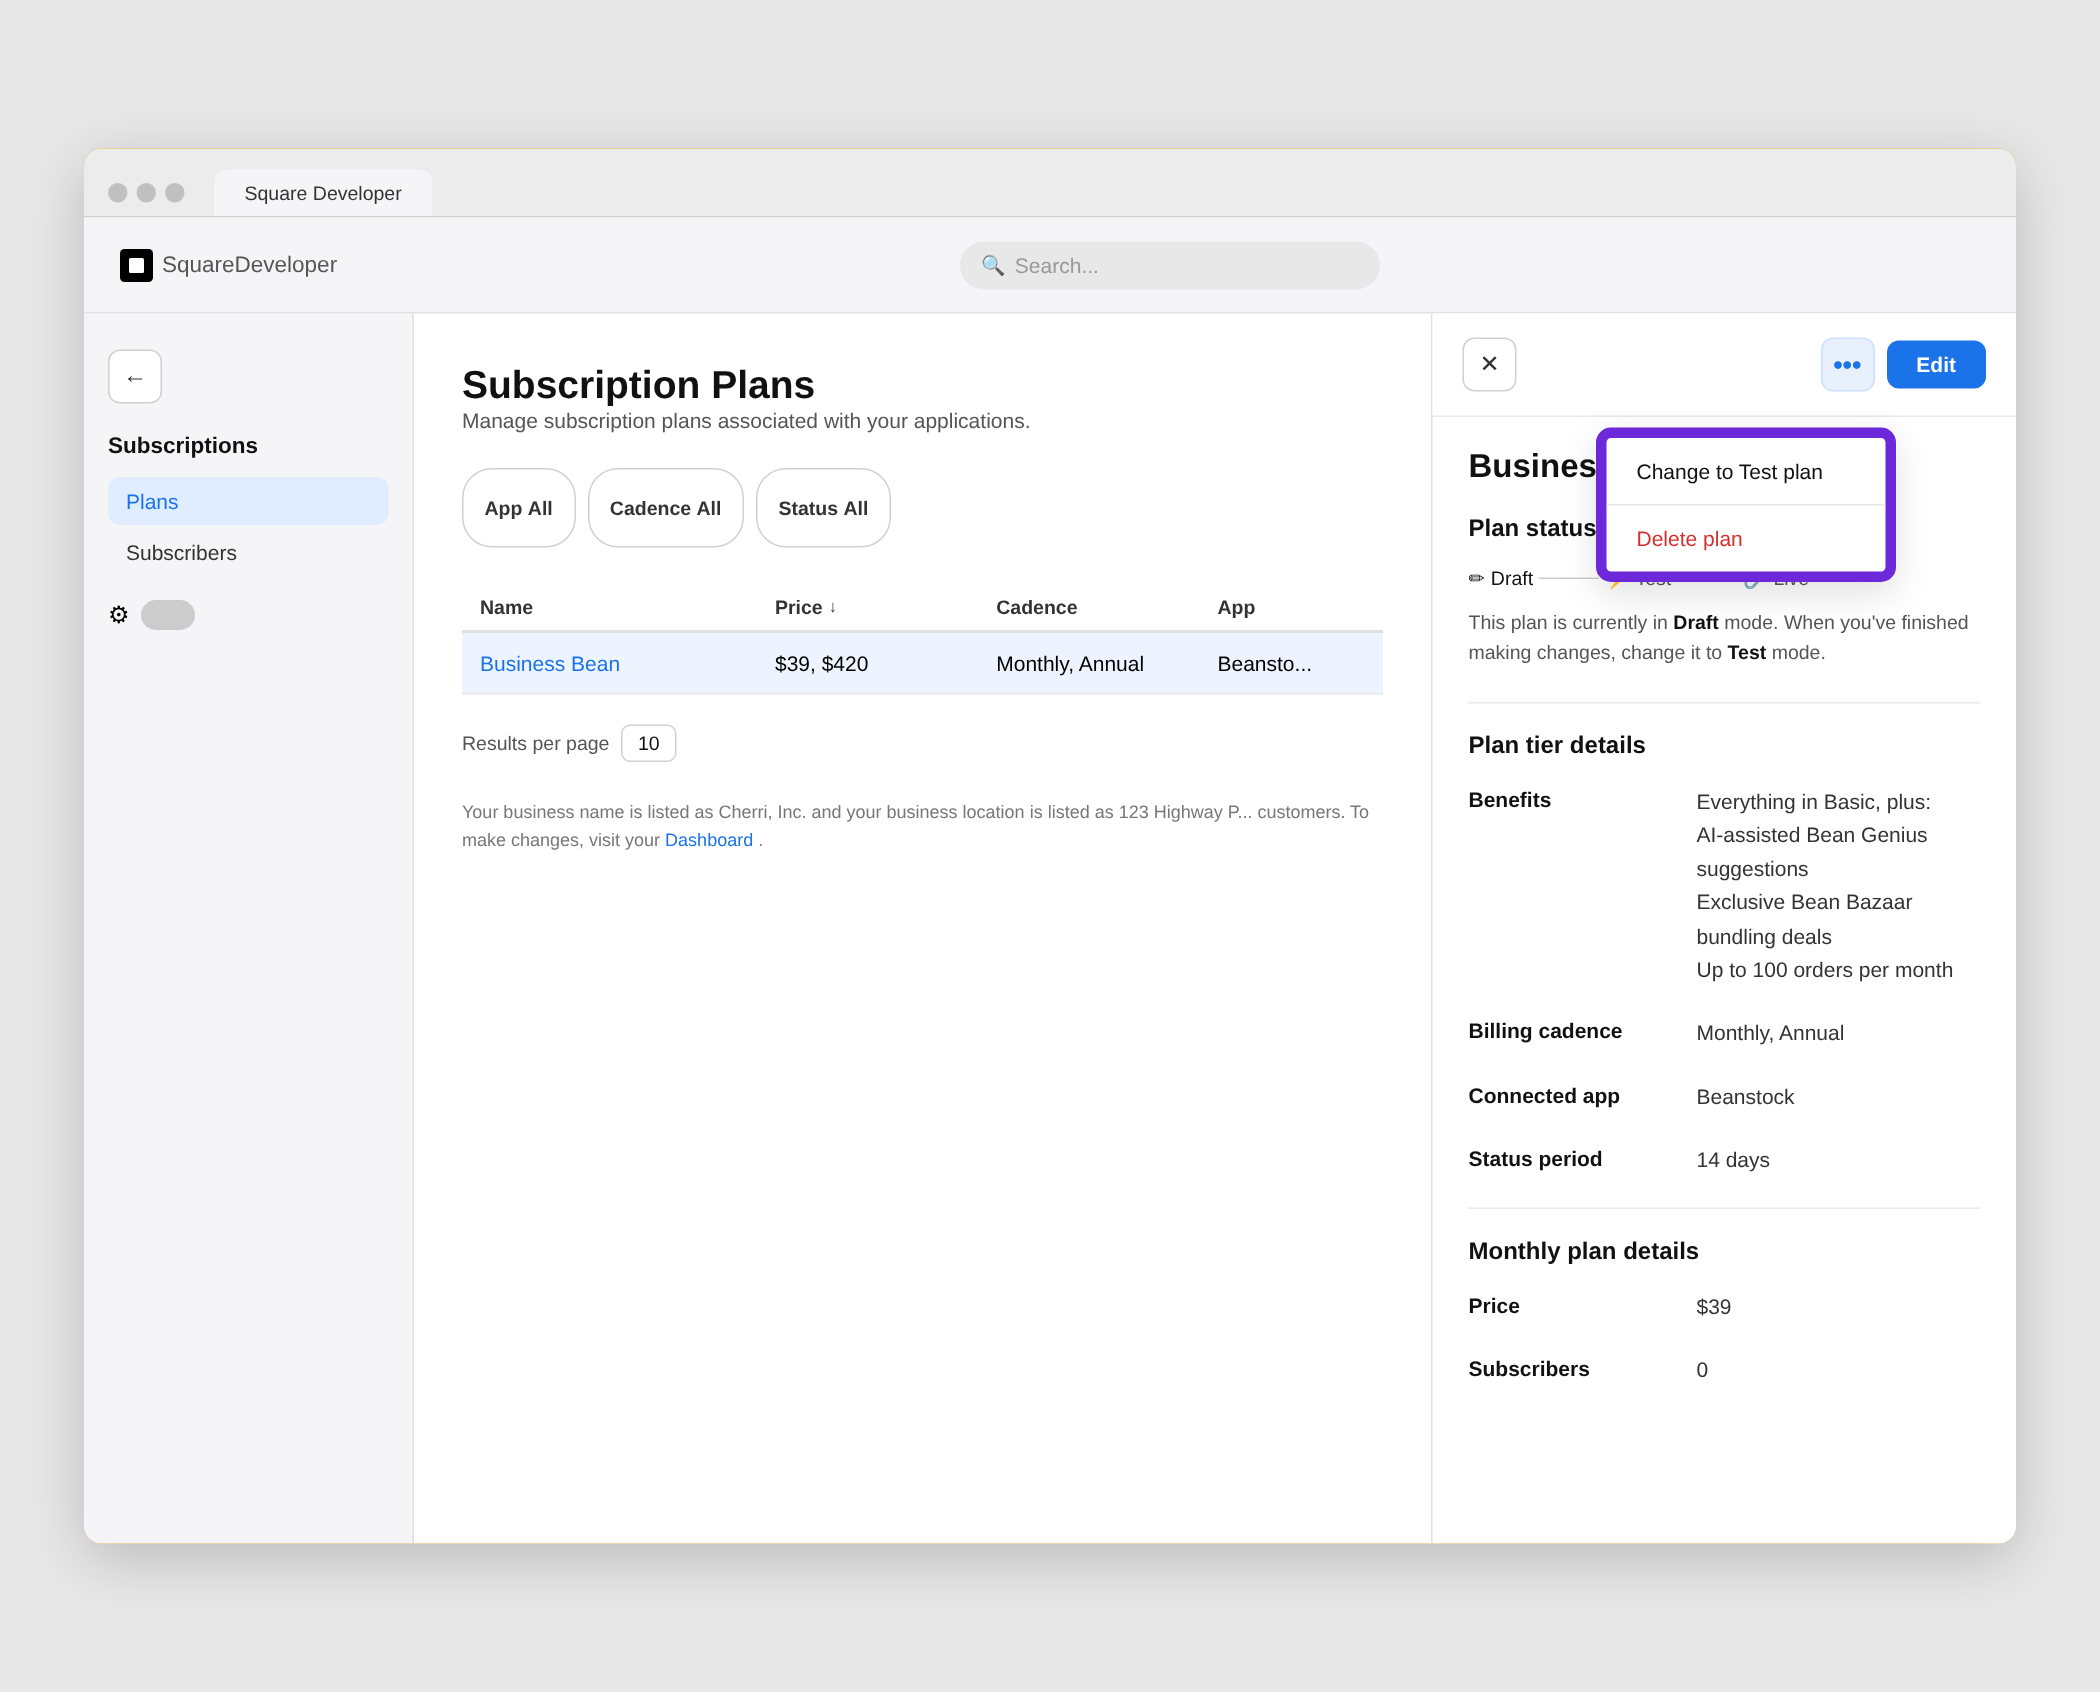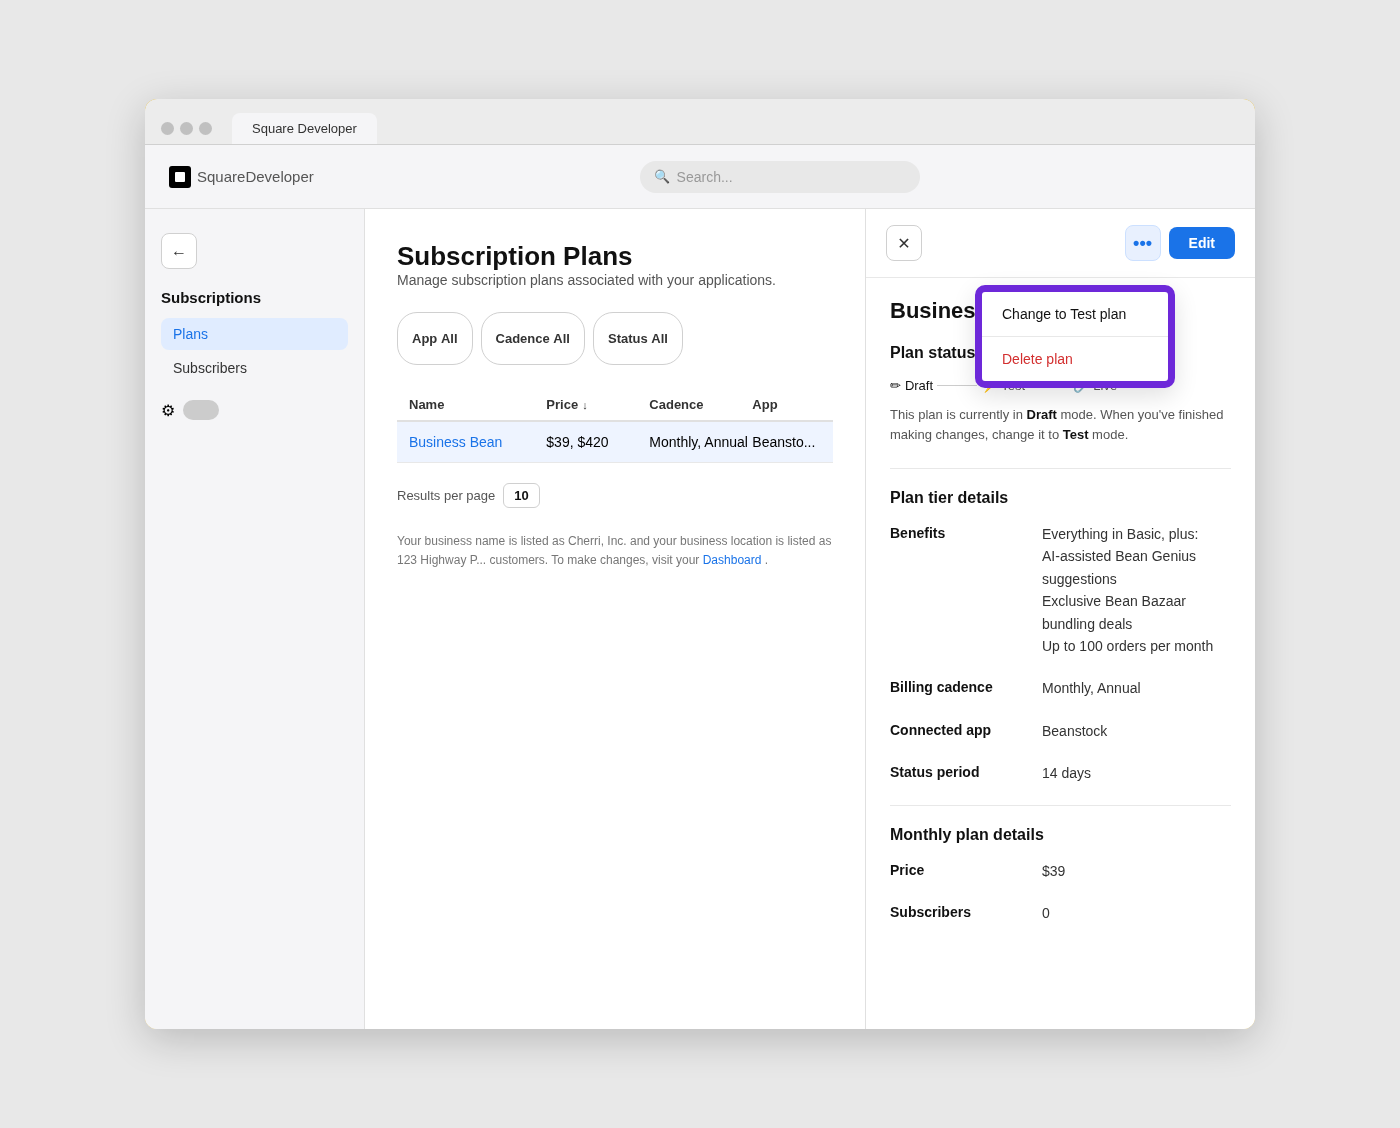--- a/index.html
+++ b/index.html
@@ -5,21 +5,21 @@
     * { box-sizing: border-box; margin: 0; padding: 0; }
     body {
       background: #e8e8e8;
       display: flex;
       justify-content: center;
       align-items: center;
       min-height: 100vh;
       font-family: -apple-system, BlinkMacSystemFont, 'Segoe UI', sans-serif;
     }
     .browser-window {
-      width: 1110px;
+      width: 1288px;
       background: #eab308;
       border-radius: 12px;
       box-shadow: 0 10px 40px rgba(0,0,0,0.2);
       overflow: hidden;
     }
     .browser-chrome {
       background: #ececec;
       padding: 14px 16px 0 16px;
       display: flex;
       align-items: center;
@@ -250,21 +250,21 @@
       color: #555;
     }
     .results-per-page {
       border: 1px solid #d0d0d0;
       border-radius: 6px;
       padding: 4px 10px;
       font-size: 13px;
       background: #fff;
     }
     .results-count {
-      font-weight: 700;
+      font-weight: 400;
       color: #111;
     }
     .footer-text {
       margin-top: 24px;
       font-size: 12px;
       color: #777;
       line-height: 1.6;
     }
     .footer-link {
       color: #1a73e8;

